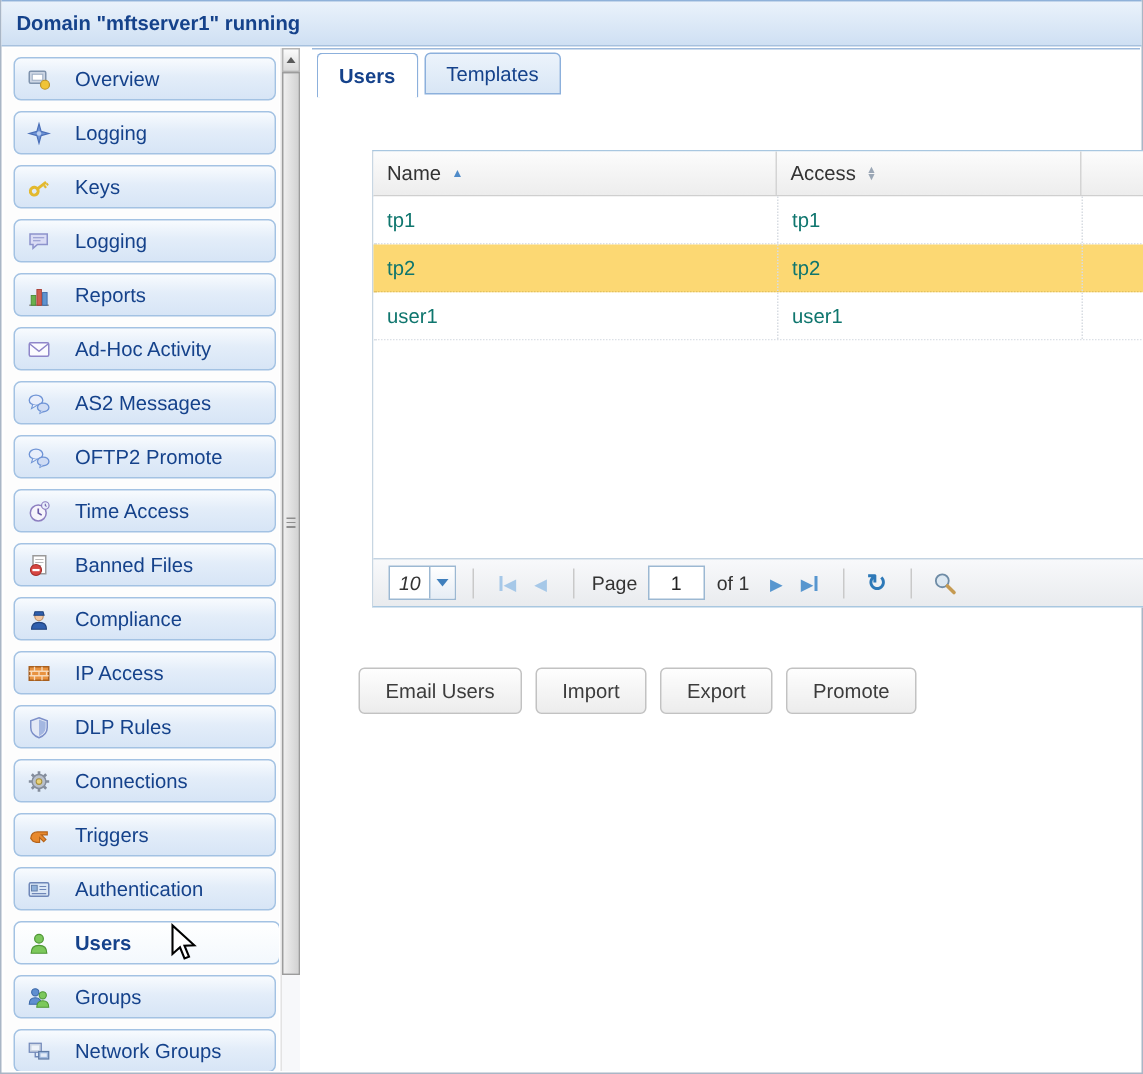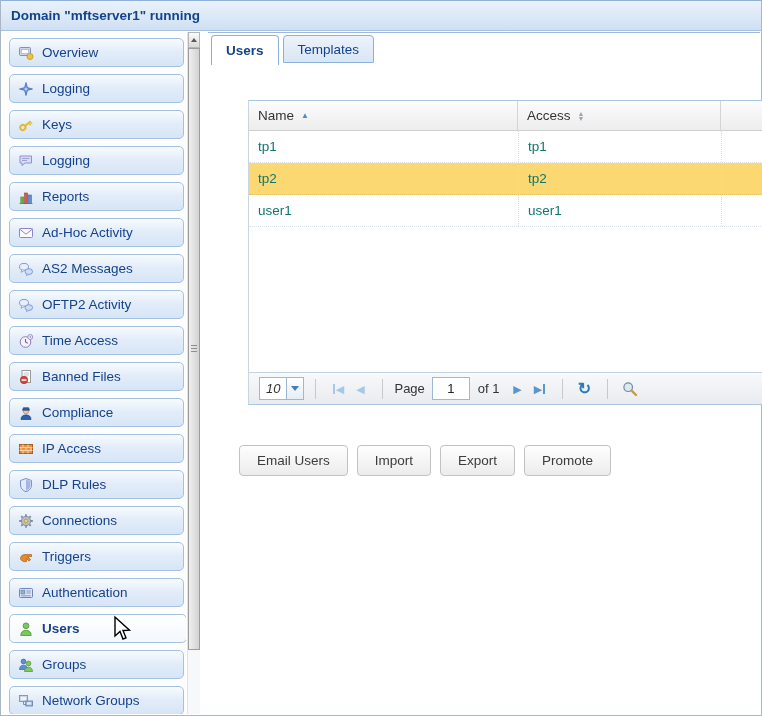--- a/index.html
+++ b/index.html
@@ -8,21 +8,21 @@
   .window { position:relative; width:762px; height:716px; border:1px solid #a9b6c6; border-top:none; background:#fff; }
 
   
   .titlebar { position:absolute; left:0; top:0; width:100%; height:31px;
     background:linear-gradient(#eaf2fb,#cfe0f3); border-top:1px solid #8fb1d9;
     border-bottom:1px solid #a7c1de; display:flex; align-items:center; padding-left:10px; }
   .titlebar .title { font-size:13.5px; font-weight:bold; color:#15428b; }
 
   
   .sidebar { position:absolute; left:2px; top:32px; width:183px; bottom:1px; background:#fdfdfd; overflow:hidden; }
-  .nav-item { display:flex; align-items:center; gap:8px; padding-left:8px;
+  .nav-item { display:flex; align-items:center; gap:16px; padding-left:8px;
     width:175px; height:29px; margin:0 0 7px 6px; border:1px solid #a3c2e3; border-radius:5px;
     background:linear-gradient(#f8fbfe,#e3edf9 45%,#d7e5f6); color:#15428b; font-size:13.5px; cursor:pointer; }
   .nav-item:first-child { margin-top:6px; }
   .nav-item.selected { font-weight:bold; width:178px; background:linear-gradient(#ffffff,#f3f8fd); }
   .nav-icon { width:16px; height:16px; flex:0 0 16px; }
 
   
   .scrollbar { position:absolute; left:186px; top:32px; width:13px; bottom:1px; background:#f7f8fa; border-left:1px solid #e3e3e3; }
   .sb-up { height:16px; background:linear-gradient(#fbfbfb,#dadada); border:1px solid #b5b5b5; display:flex; align-items:center; justify-content:center; cursor:pointer; }
   .sb-up-arrow { width:0; height:0; border-left:3px solid transparent; border-right:3px solid transparent; border-bottom:4px solid #5a5a5a; }
@@ -167,21 +167,21 @@
       <span>AS2 Messages</span>
     </div>
 
     <div class="nav-item">
       <svg class="nav-icon" viewBox="0 0 16 16">
           <ellipse cx="6" cy="5.8" rx="4.5" ry="3.4" fill="#e8eefb" stroke="#6f94d6" stroke-width=".9"></ellipse>
           <path d="M3.8 8.8 L3 11.4 L6.4 9.4" fill="#e8eefb" stroke="#6f94d6" stroke-width=".7"></path>
           <ellipse cx="10.8" cy="10.6" rx="3.8" ry="2.9" fill="#cfdcf4" stroke="#6f94d6" stroke-width=".9"></ellipse>
           <path d="M9 13 L8.4 14.8 L11 13.4" fill="#cfdcf4" stroke="#6f94d6" stroke-width=".6"></path>
         </svg>
-      <span>OFTP2 Activity</span>
+      <span>OFTP2 Promote</span>
     </div>
 
     <div class="nav-item">
       <svg class="nav-icon" viewBox="0 0 16 16">
           <circle cx="7.5" cy="9" r="5.3" fill="#f6f4fb" stroke="#8d7fc0"></circle>
           <path d="M7.5 6 V9 L9.8 10.4" stroke="#6b5ca8" fill="none" stroke-width="1.1"></path>
           <circle cx="12.2" cy="4" r="2.5" fill="#e8eefb" stroke="#8d7fc0" stroke-width=".8"></circle>
           <path d="M12.2 2.9v1.2l.9.5" stroke="#6b5ca8" fill="none" stroke-width=".7"></path>
         </svg>
       <span>Time Access</span>

